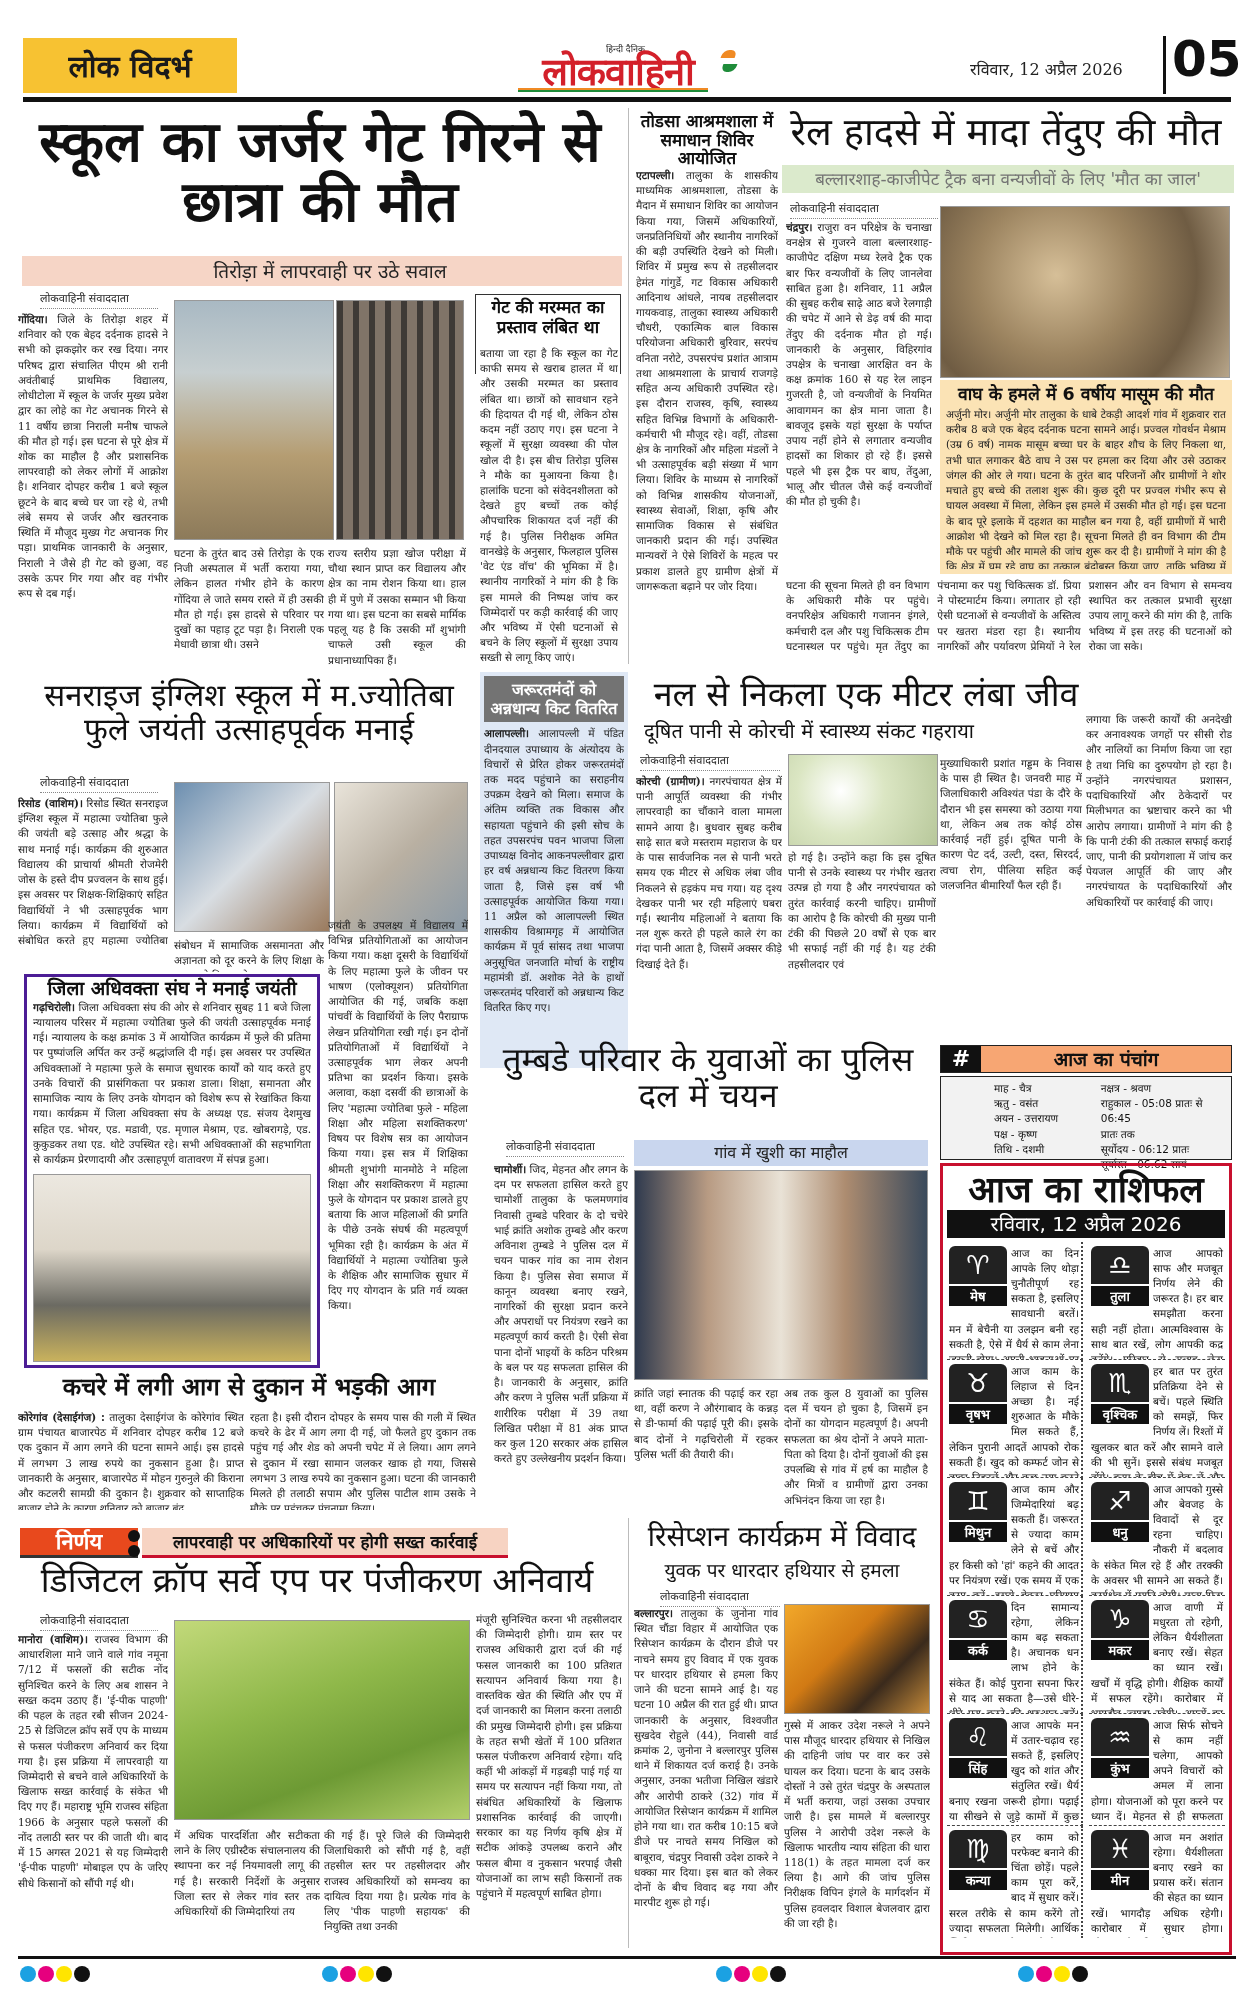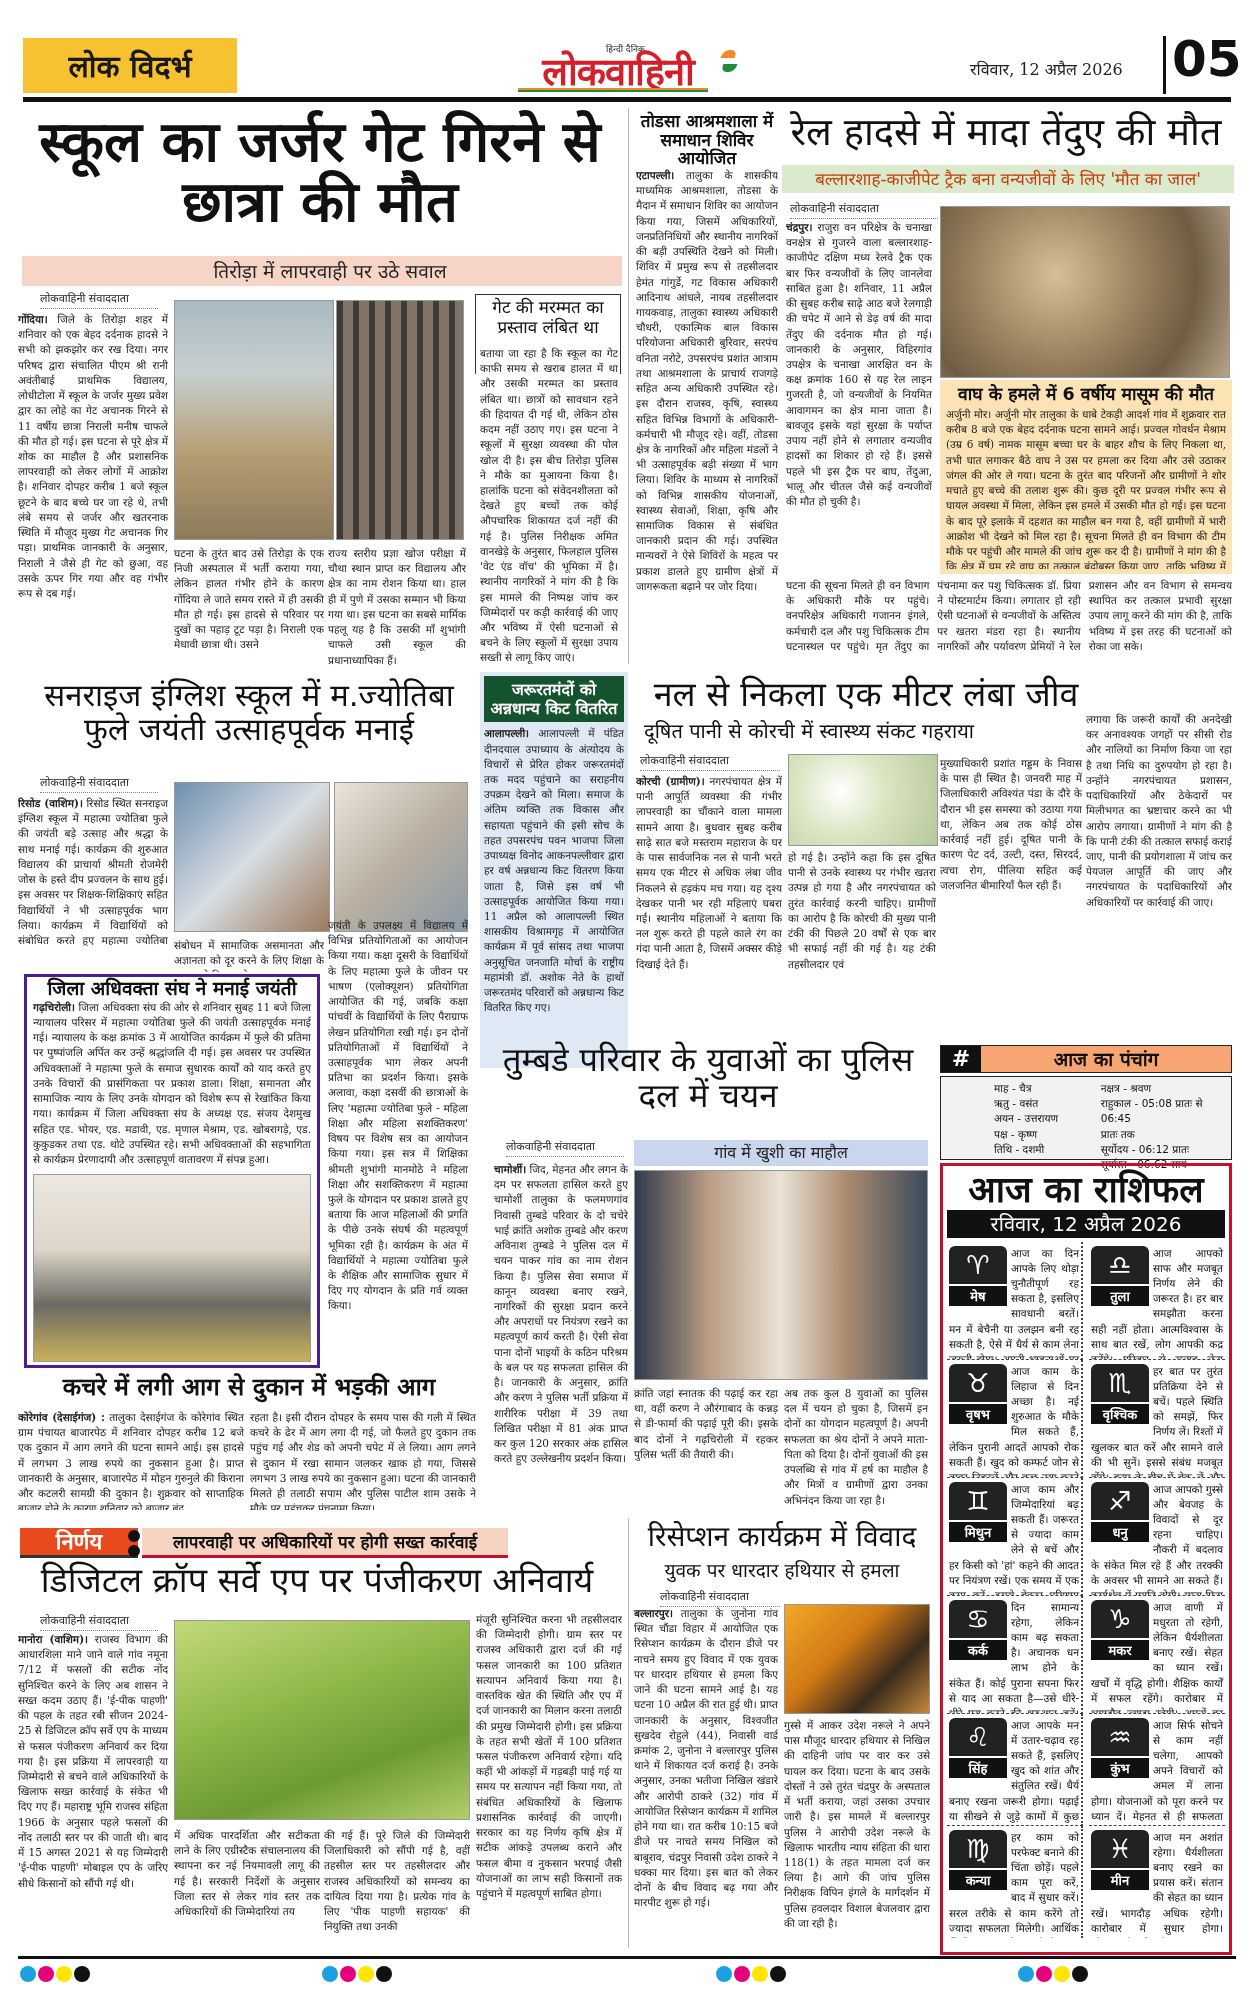--- a/index.html
+++ b/index.html
@@ -45,35 +45,35 @@
 <div class="abs byline" style="left:40px;top:290px;width:118px;">लोकवाहिनी संवाददाता</div>
 <div class="abs body-text" style="left:18px;top:312px;width:150px;height:358px;overflow:hidden;">
   <b>गोंदिया।</b>
   <span>जिले के तिरोड़ा शहर में शनिवार को एक बेहद दर्दनाक हादसे ने सभी को झकझोर कर रख दिया। नगर परिषद द्वारा संचालित पीएम श्री रानी अवंतीबाई प्राथमिक विद्यालय, लोधीटोला में स्कूल के जर्जर मुख्य प्रवेश द्वार का लोहे का गेट अचानक गिरने से 11 वर्षीय छात्रा निराली मनीष चाफले की मौत हो गई। इस घटना से पूरे क्षेत्र में शोक का माहौल है और प्रशासनिक लापरवाही को लेकर लोगों में आक्रोश है। शनिवार दोपहर करीब 1 बजे स्कूल छूटने के बाद बच्चे घर जा रहे थे, तभी लंबे समय से जर्जर और खतरनाक स्थिति में मौजूद मुख्य गेट अचानक गिर पड़ा। प्राथमिक जानकारी के अनुसार, निराली ने जैसे ही गेट को छुआ, वह उसके ऊपर गिर गया और वह गंभीर रूप से दब गई।</span>
 </div>
 <div class="abs photo" style="left:174px;top:300px;width:160px;height:240px;background:linear-gradient(180deg,#a9b9c3 0%,#c7cfd0 30%,#b59d72 65%,#8c7a5a 100%);"></div>
 <div class="abs photo" style="left:336px;top:300px;width:128px;height:240px;background:repeating-linear-gradient(90deg,#3e3a36 0 6px,#807468 6px 16px);"></div>
 <div class="abs body-text" style="left:174px;top:546px;width:150px;height:124px;overflow:hidden;">घटना के तुरंत बाद उसे तिरोड़ा के एक निजी अस्पताल में भर्ती कराया गया, लेकिन हालत गंभीर होने के कारण गोंदिया ले जाते समय रास्ते में ही उसकी मौत हो गई। इस हादसे से परिवार पर दुखों का पहाड़ टूट पड़ा है। निराली एक मेधावी छात्रा थी। उसने</div>
 <div class="abs body-text" style="left:328px;top:546px;width:138px;height:124px;overflow:hidden;">राज्य स्तरीय प्रज्ञा खोज परीक्षा में चौथा स्थान प्राप्त कर विद्यालय और क्षेत्र का नाम रोशन किया था। हाल ही में पुणे में उसका सम्मान भी किया गया था। इस घटना का सबसे मार्मिक पहलू यह है कि उसकी माँ शुभांगी चाफले उसी स्कूल की प्रधानाध्यापिका हैं।</div>
 <div class="abs" style="left:475px;top:294px;width:146px;height:80px;border:1px solid #333;border-bottom:none;padding:2px 4px;">
-  <div style="font-size:17px;font-weight:normal;text-align:center;line-height:1.18;">गेट की मरम्मत का प्रस्ताव लंबित था</div>
+  <div style="font-size:17px;font-weight:bold;text-align:center;line-height:1.18;">गेट की मरम्मत का प्रस्ताव लंबित था</div>
 </div>
 <div class="abs body-text" style="left:480px;top:346px;width:138px;height:322px;overflow:hidden;">बताया जा रहा है कि स्कूल का गेट काफी समय से खराब हालत में था और उसकी मरम्मत का प्रस्ताव लंबित था। छात्रों को सावधान रहने की हिदायत दी गई थी, लेकिन ठोस कदम नहीं उठाए गए। इस घटना ने स्कूलों में सुरक्षा व्यवस्था की पोल खोल दी है। इस बीच तिरोड़ा पुलिस ने मौके का मुआयना किया है। हालांकि घटना को संवेदनशीलता को देखते हुए बच्चों तक कोई औपचारिक शिकायत दर्ज नहीं की गई है। पुलिस निरीक्षक अमित वानखेड़े के अनुसार, फिलहाल पुलिस 'वेट एंड वॉच' की भूमिका में है। स्थानीय नागरिकों ने मांग की है कि इस मामले की निष्पक्ष जांच कर जिम्मेदारों पर कड़ी कार्रवाई की जाए और भविष्य में ऐसी घटनाओं से बचने के लिए स्कूलों में सुरक्षा उपाय सख्ती से लागू किए जाएं।</div>
 
 <div class="col-rule" style="left:628px;top:108px;height:556px;"></div>
 
 <div class="abs hl" style="left:638px;top:112px;width:138px;font-size:17px;text-align:center;">तोडसा आश्रमशाला में समाधान शिविर आयोजित</div>
 <div class="abs body-text" style="left:636px;top:168px;width:142px;height:496px;overflow:hidden;">
   <b>एटापल्ली।</b>
   <span>तालुका के शासकीय माध्यमिक आश्रमशाला, तोडसा के मैदान में समाधान शिविर का आयोजन किया गया, जिसमें अधिकारियों, जनप्रतिनिधियों और स्थानीय नागरिकों की बड़ी उपस्थिति देखने को मिली। शिविर में प्रमुख रूप से तहसीलदार हेमंत गांगुर्डे, गट विकास अधिकारी आदिनाथ आंधले, नायब तहसीलदार गायकवाड़, तालुका स्वास्थ्य अधिकारी चौधरी, एकात्मिक बाल विकास परियोजना अधिकारी बुरिवार, सरपंच वनिता नरोटे, उपसरपंच प्रशांत आत्राम तथा आश्रमशाला के प्राचार्य राजगड़े सहित अन्य अधिकारी उपस्थित रहे। इस दौरान राजस्व, कृषि, स्वास्थ्य सहित विभिन्न विभागों के अधिकारी-कर्मचारी भी मौजूद रहे। वहीं, तोडसा क्षेत्र के नागरिकों और महिला मंडलों ने भी उत्साहपूर्वक बड़ी संख्या में भाग लिया। शिविर के माध्यम से नागरिकों को विभिन्न शासकीय योजनाओं, स्वास्थ्य सेवाओं, शिक्षा, कृषि और सामाजिक विकास से संबंधित जानकारी प्रदान की गई। उपस्थित मान्यवरों ने ऐसे शिविरों के महत्व पर प्रकाश डालते हुए ग्रामीण क्षेत्रों में जागरूकता बढ़ाने पर जोर दिया।</span>
 </div>
 
 <div class="abs hl" style="left:782px;top:112px;width:448px;font-size:38px;font-weight:normal;">रेल हादसे में मादा तेंदुए की मौत</div>
 <div class="abs" style="left:782px;top:165px;width:452px;height:28px;background:#dbeacc;text-align:center;">
-  <span style="font-size:17px;line-height:28px;color:#c2410c;">बल्लारशाह-काजीपेट ट्रैक बना वन्यजीवों के लिए 'मौत का जाल'</span>
+  <span style="font-size:17px;line-height:28px;color:#737373;">बल्लारशाह-काजीपेट ट्रैक बना वन्यजीवों के लिए 'मौत का जाल'</span>
 </div>
 <div class="abs byline" style="left:790px;top:200px;width:148px;">लोकवाहिनी संवाददाता</div>
 <div class="abs body-text" style="left:786px;top:220px;width:146px;height:352px;overflow:hidden;">
   <b>चंद्रपुर।</b>
   <span>राजुरा वन परिक्षेत्र के चनाखा वनक्षेत्र से गुजरने वाला बल्लारशाह-काजीपेट दक्षिण मध्य रेलवे ट्रैक एक बार फिर वन्यजीवों के लिए जानलेवा साबित हुआ है। शनिवार, 11 अप्रैल की सुबह करीब साढ़े आठ बजे रेलगाड़ी की चपेट में आने से डेढ़ वर्ष की मादा तेंदुए की दर्दनाक मौत हो गई। जानकारी के अनुसार, विहिरगांव उपक्षेत्र के चनाखा आरक्षित वन के कक्ष क्रमांक 160 से यह रेल लाइन गुजरती है, जो वन्यजीवों के नियमित आवागमन का क्षेत्र माना जाता है। बावजूद इसके यहां सुरक्षा के पर्याप्त उपाय नहीं होने से लगातार वन्यजीव हादसों का शिकार हो रहे हैं। इससे पहले भी इस ट्रैक पर बाघ, तेंदुआ, भालू और चीतल जैसे कई वन्यजीवों की मौत हो चुकी है।</span>
 </div>
 <div class="abs photo" style="left:940px;top:206px;width:290px;height:172px;background:radial-gradient(circle at 40% 40%,#d6bf98,#9c8460 40%,#6f5c43 70%,#b8a68a);"></div>
 <div class="abs" style="left:940px;top:380px;width:292px;height:194px;background:#fbe3b5;padding:4px 6px;">
   <div style="font-size:17.5px;font-weight:bold;text-align:center;line-height:1.2;">वाघ के हमले में 6 वर्षीय मासूम की मौत</div>
   <div class="body-text" style="height:162px;overflow:hidden;margin-top:2px;">अर्जुनी मोर। अर्जुनी मोर तालुका के धाबे टेकड़ी आदर्श गांव में शुक्रवार रात करीब 8 बजे एक बेहद दर्दनाक घटना सामने आई। प्रज्वल गोवर्धन मेश्राम (उम्र 6 वर्ष) नामक मासूम बच्चा घर के बाहर शौच के लिए निकला था, तभी घात लगाकर बैठे वाघ ने उस पर हमला कर दिया और उसे उठाकर जंगल की ओर ले गया। घटना के तुरंत बाद परिजनों और ग्रामीणों ने शोर मचाते हुए बच्चे की तलाश शुरू की। कुछ दूरी पर प्रज्वल गंभीर रूप से घायल अवस्था में मिला, लेकिन इस हमले में उसकी मौत हो गई। इस घटना के बाद पूरे इलाके में दहशत का माहौल बन गया है, वहीं ग्रामीणों में भारी आक्रोश भी देखने को मिल रहा है। सूचना मिलते ही वन विभाग की टीम मौके पर पहुंची और मामले की जांच शुरू कर दी है। ग्रामीणों ने मांग की है कि क्षेत्र में घूम रहे वाघ का तत्काल बंदोबस्त किया जाए, ताकि भविष्य में इस तरह की घटना दोबारा न हो।</div>
@@ -101,21 +101,21 @@
 </div>
 
 <div class="abs hl" style="left:24px;top:1374px;width:450px;font-size:24px;">कचरे में लगी आग से दुकान में भड़की आग</div>
 <div class="abs body-text" style="left:18px;top:1410px;width:226px;height:100px;overflow:hidden;">
   <b>कोरेगांव (देसाईगंज) :</b>
   <span>तालुका देसाईगंज के कोरेगांव स्थित ग्राम पंचायत बाजारपेठ में शनिवार दोपहर करीब 12 बजे एक दुकान में आग लगने की घटना सामने आई। इस हादसे में लगभग 3 लाख रुपये का नुकसान हुआ है। प्राप्त जानकारी के अनुसार, बाजारपेठ में मोहन गुरुनुले की किराना और कटलरी सामग्री की दुकान है। शुक्रवार को साप्ताहिक बाजार होने के कारण शनिवार को बाजार बंद</span>
 </div>
 <div class="abs body-text" style="left:250px;top:1410px;width:226px;height:100px;overflow:hidden;">रहता है। इसी दौरान दोपहर के समय पास की गली में स्थित कचरे के ढेर में आग लगा दी गई, जो फैलते हुए दुकान तक पहुंच गई और शेड को अपनी चपेट में ले लिया। आग लगने से दुकान में रखा सामान जलकर खाक हो गया, जिससे लगभग 3 लाख रुपये का नुकसान हुआ। घटना की जानकारी मिलते ही तलाठी सपाम और पुलिस पाटील शाम उसके ने मौके पर पहुंचकर पंचनामा किया।</div>
 
 <div class="abs" style="left:480px;top:672px;width:148px;height:396px;background:#dfe8f5;padding:4px;">
-  <div style="background:#14532d;color:#fff;text-align:center;padding:4px 2px;">
+  <div style="background:#737373;color:#fff;text-align:center;padding:4px 2px;">
     <span style="font-size:16px;font-weight:bold;line-height:1.2;">जरूरतमंदों को अन्नधान्य किट वितरित</span>
   </div>
   <div class="body-text" style="height:330px;overflow:hidden;margin-top:4px;">
     <b>आलापल्ली।</b>
     <span>आलापल्ली में पंडित दीनदयाल उपाध्याय के अंत्योदय के विचारों से प्रेरित होकर जरूरतमंदों तक मदद पहुंचाने का सराहनीय उपक्रम देखने को मिला। समाज के अंतिम व्यक्ति तक विकास और सहायता पहुंचाने की इसी सोच के तहत उपसरपंच पवन भाजपा जिला उपाध्यक्ष विनोद आकनपल्लीवार द्वारा हर वर्ष अन्नधान्य किट वितरण किया जाता है, जिसे इस वर्ष भी उत्साहपूर्वक आयोजित किया गया। 11 अप्रैल को आलापल्ली स्थित शासकीय विश्रामगृह में आयोजित कार्यक्रम में पूर्व सांसद तथा भाजपा अनुसूचित जनजाति मोर्चा के राष्ट्रीय महामंत्री डॉ. अशोक नेते के हाथों जरूरतमंद परिवारों को अन्नधान्य किट वितरित किए गए।</span>
   </div>
 </div>
 
 <div class="abs hl" style="left:636px;top:676px;width:460px;font-size:34px;font-weight:normal;">नल से निकला एक मीटर लंबा जीव</div>
 <div class="abs hl" style="left:636px;top:720px;width:346px;font-size:20px;font-weight:normal;">दूषित पानी से कोरची में स्वास्थ्य संकट गहराया</div>

